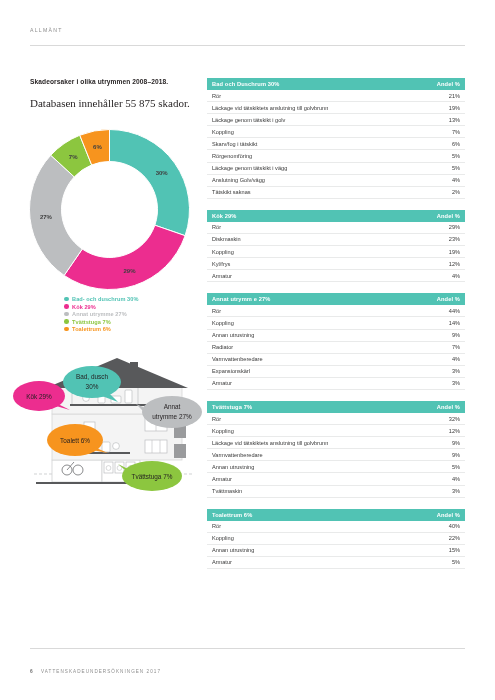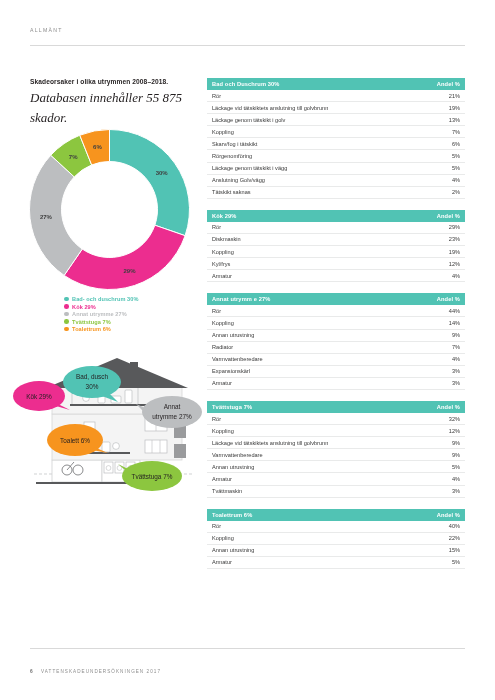--- a/index.html
+++ b/index.html
@@ -19,21 +19,21 @@
   .rule-top{position:absolute;left:30px;top:45px;width:435px;height:1px;background:#d9d9d9;}
   .rule-bottom{position:absolute;left:30px;top:648px;width:435px;height:1px;background:#d9d9d9;}
 
   
   .intro{position:absolute;left:30px;top:77px;width:165px;}
   .intro-title{
     font-size:6.6px;font-weight:bold;line-height:1.55;letter-spacing:.1px;color:#231f20;
   }
   .intro-sub{
     font-family:"Liberation Serif", serif;
-    font-size:13px;line-height:1.5;color:#231f20;margin-top:1px;font-style:italic;
+    font-size:11px;line-height:1.5;color:#231f20;margin-top:8px;
   }
 
   
   .donut-wrap{position:absolute;left:22px;top:122px;width:175px;height:175px;}
   .donut-wrap svg{display:block;}
   .donut-label{
     font-size:6px;font-weight:bold;fill:#3f3f3f;
     font-family:"Liberation Sans", sans-serif;
   }
 

